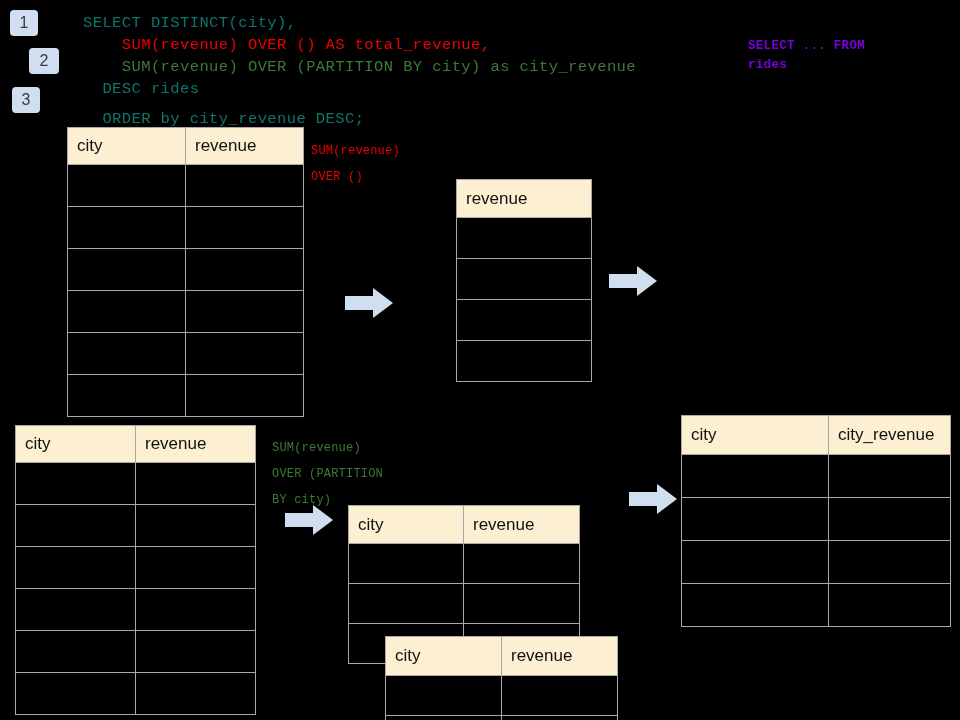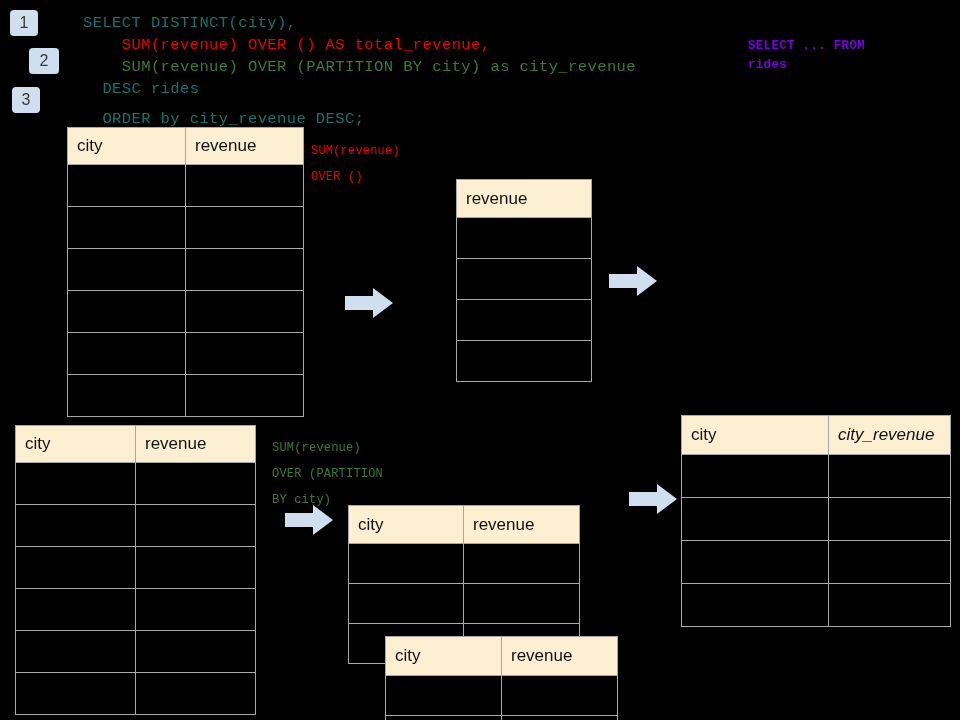--- a/index.html
+++ b/index.html
@@ -256,21 +256,21 @@
       <td style="height:40px;"></td>
       <td></td>
     </tr>
   </tbody>
     </table>
 
   <table class="tbl" style="left:681px; top:415px; width:270px;">
     <tbody>
         <tr>
       <td class="hd" style="width:135px; height:39px;">city</td>
-      <td class="hd" style="width:112px; height:39px;font-style:italic;">city_revenue</td>
+      <td class="hd" style="width:112px; height:39px;">city_revenue</td>
     </tr>
     <tr>
       <td style="height:43px;"></td>
       <td></td>
     </tr>
     <tr>
       <td style="height:43px;"></td>
       <td></td>
     </tr>
     <tr>

